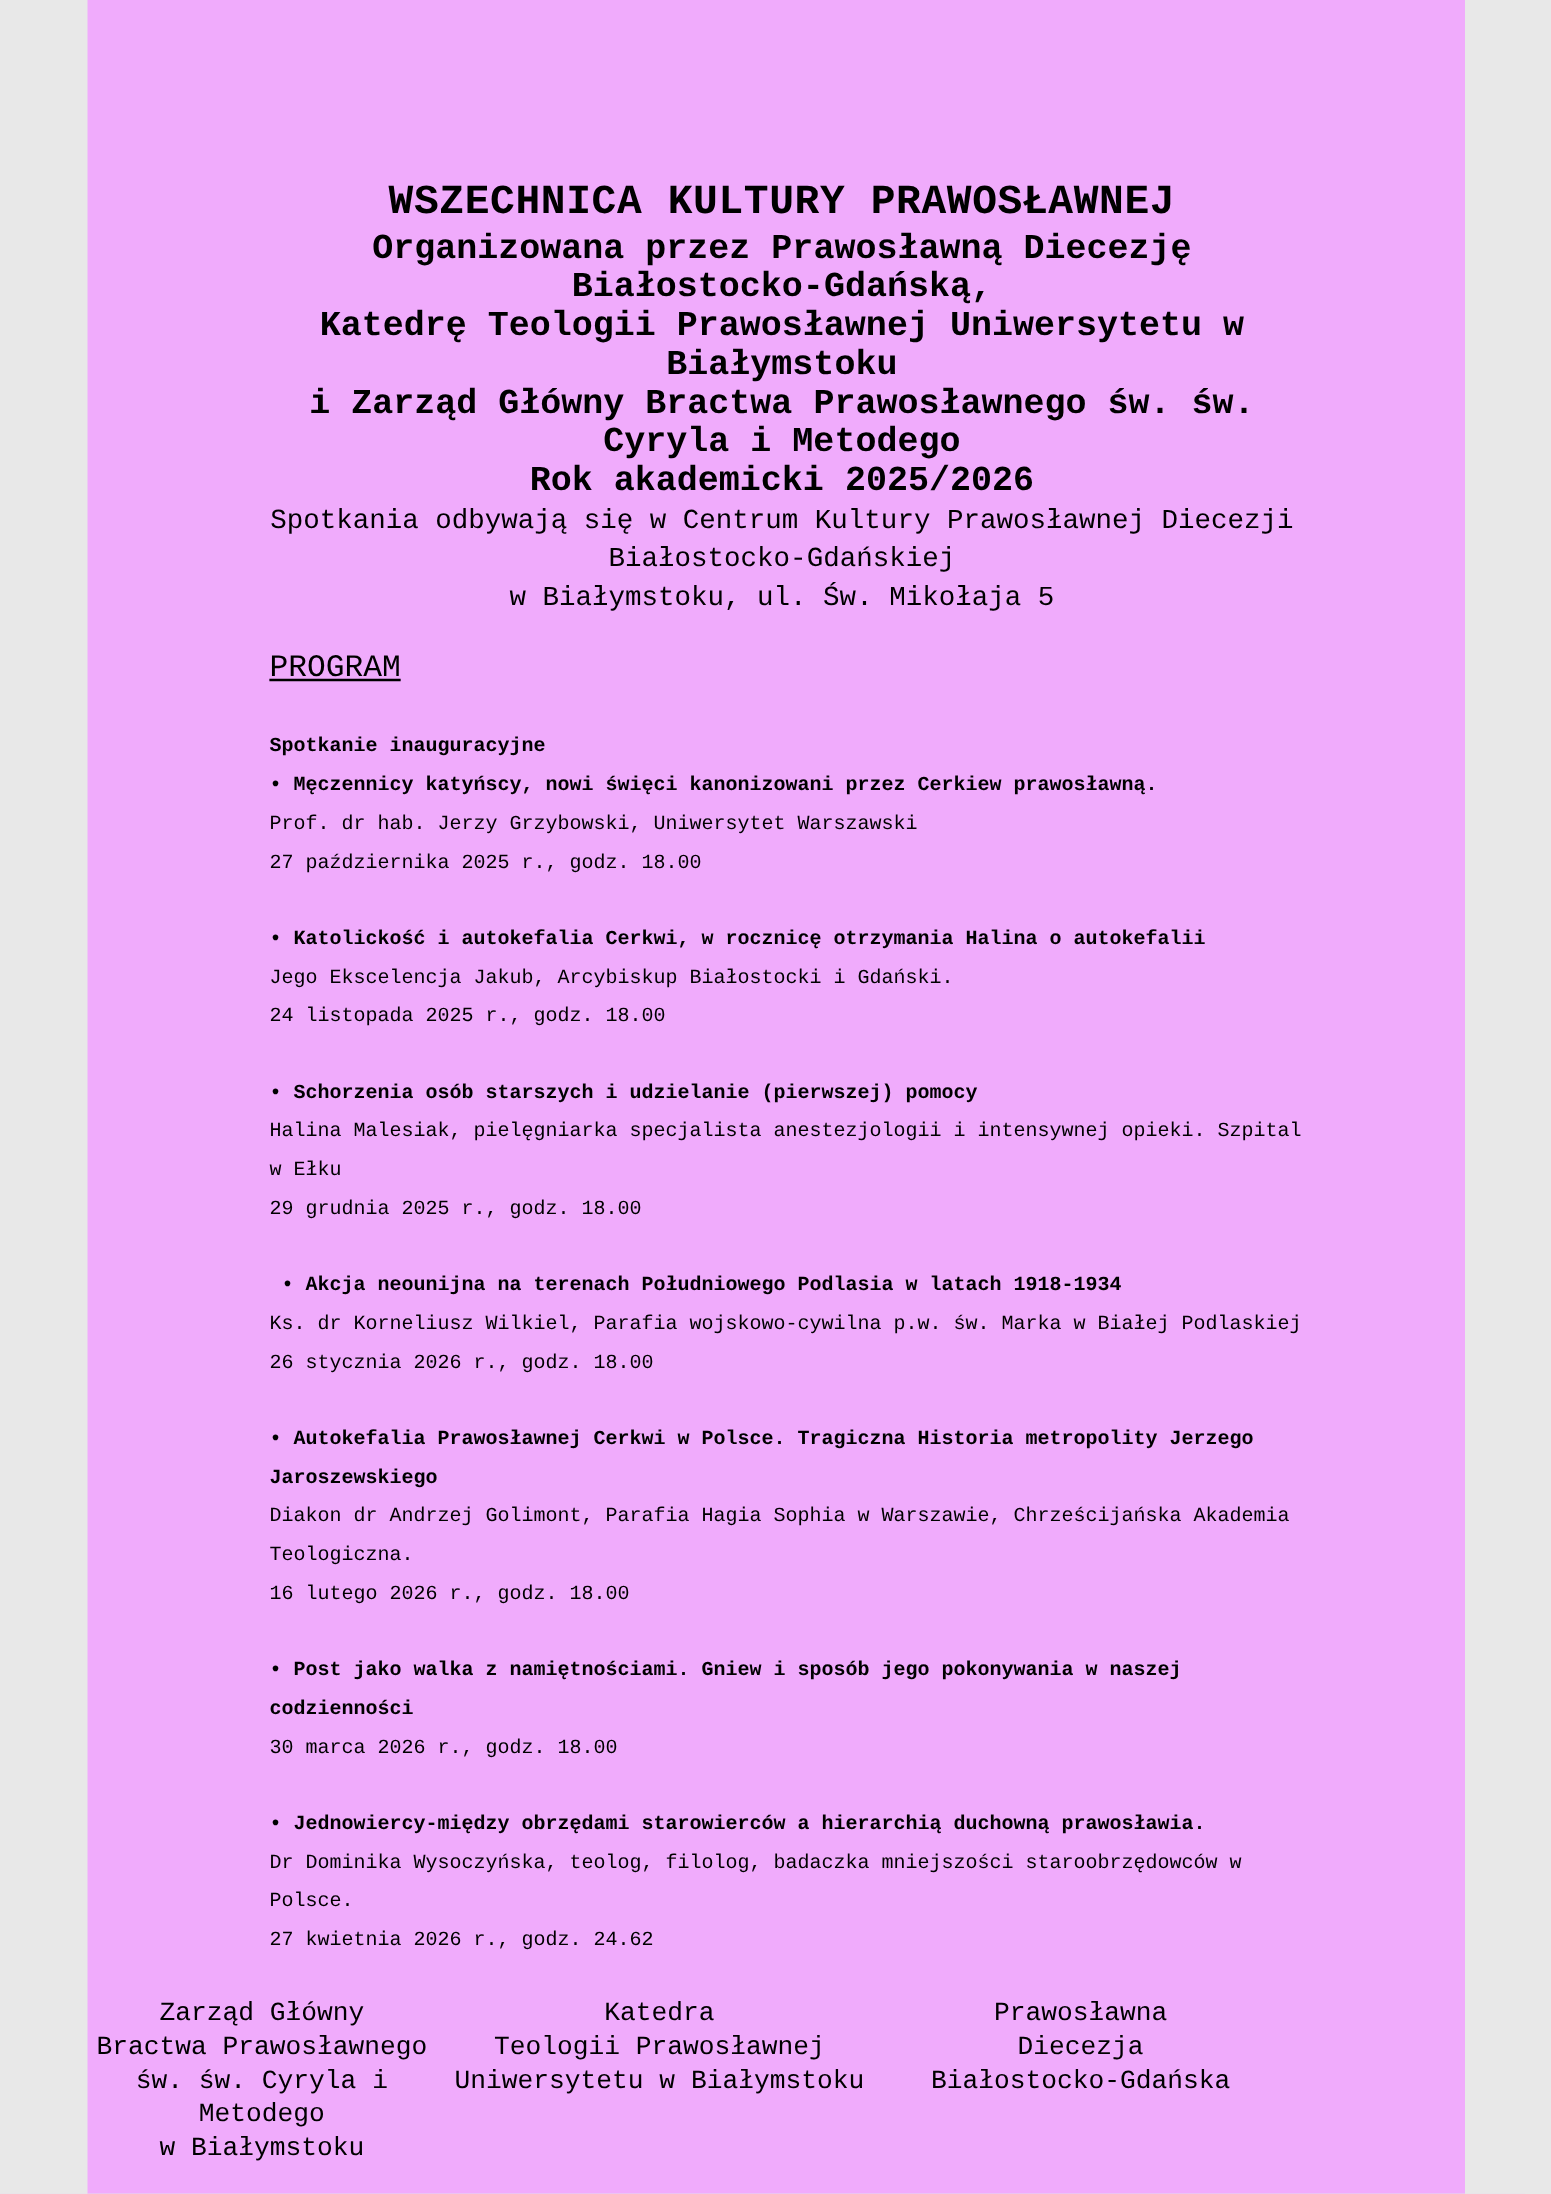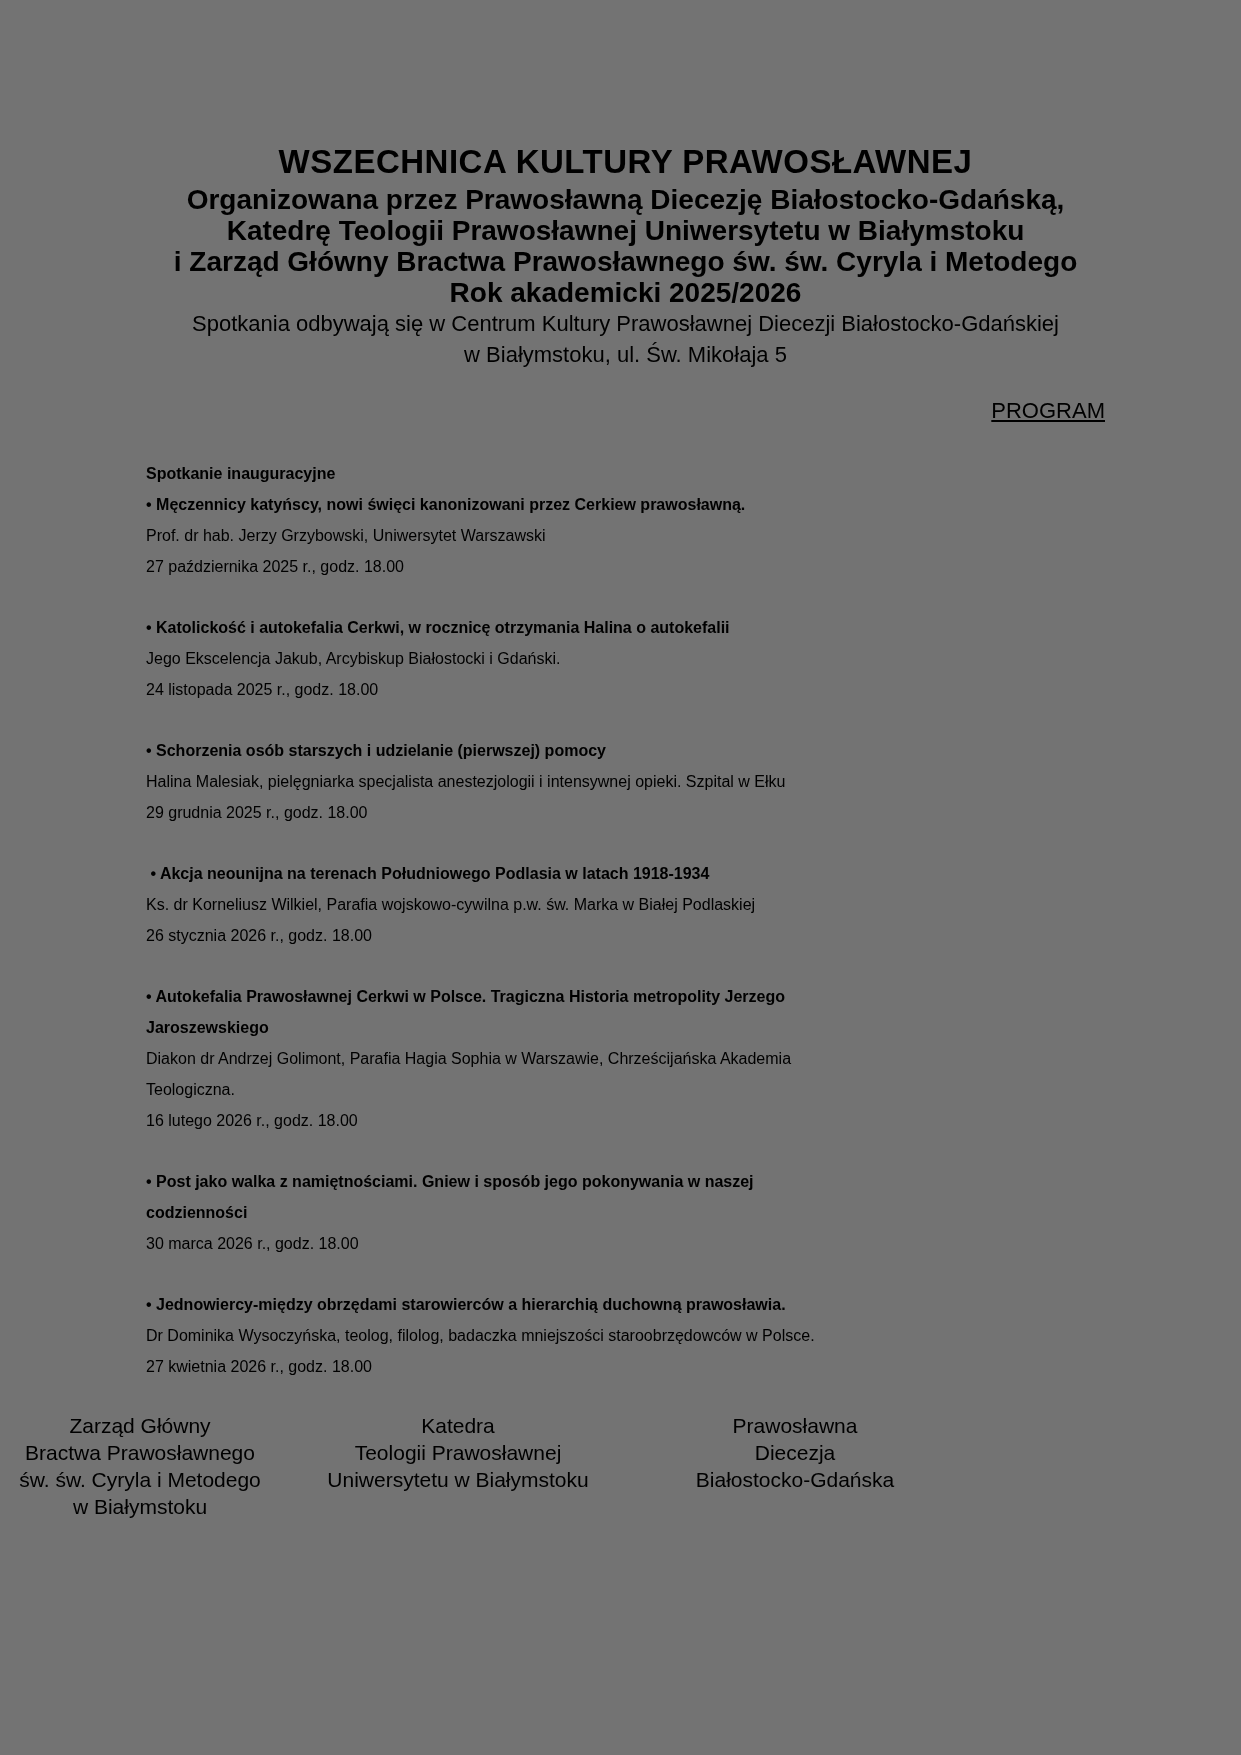--- a/index.html
+++ b/index.html
@@ -1,23 +1,23 @@
 <!DOCTYPE html>
 <html><head>
 <meta charset="utf-8">
 <style>
   html, body { margin: 0; padding: 0; background: #e8e8e8; }
   .page {
     position: relative;
-    width: 1241px;
+    width: 1102px;
     height: 1755px;
     margin: 0 auto;
-    background: #737373;
+    background: #f0abfc;
     color: #000000;
-    font-family: Liberation Sans, sans-serif;
+    font-family: Liberation Mono, monospace;
     overflow: hidden;
   }
   .header {
     padding-top: 140px;
     margin: 0 136px 0 146px;
     text-align: center;
   }
   .doc-title {
     font-size: 33px;
     font-weight: bold;
@@ -29,22 +29,22 @@
     font-weight: bold;
     line-height: 31px;
   }
   .location-line {
     font-size: 22px;
     font-weight: normal;
     line-height: 31px;
   }
   .program-heading {
     margin: 24px 136px 0 146px;
-    text-align: right;
-    font-size: 22px;
+    text-align: left;
+    font-size: 25px;
     line-height: 34px;
   }
   .program-heading span { text-decoration: underline; }
   .sections {
     margin: 30px 120px 0 146px;
     font-size: 16px;
     line-height: 31px;
   }
   .section { margin-bottom: 30px; }
   .line { white-space: pre-wrap; }
@@ -115,21 +115,21 @@
 
   <div class="section">
         <div class="line bold">• Post jako walka z namiętnościami. Gniew i sposób jego pokonywania w naszej</div>
         <div class="line bold">codzienności</div>
         <div class="line">30 marca 2026 r., godz. 18.00</div>
       </div>
 
   <div class="section">
         <div class="line bold">• Jednowiercy-między obrzędami starowierców a hierarchią duchowną prawosławia.</div>
         <div class="line">Dr Dominika Wysoczyńska, teolog, filolog, badaczka mniejszości staroobrzędowców w Polsce.</div>
-        <div class="line">27 kwietnia 2026 r., godz. 18.00</div>
+        <div class="line">27 kwietnia 2026 r., godz. 24.62</div>
       </div>
 </div>
 
   <div class="footer">
   <div class="footer-col footer-col-0">
         <div class="line">Zarząd Główny</div>
         <div class="line">Bractwa Prawosławnego</div>
         <div class="line">św. św. Cyryla i Metodego</div>
         <div class="line">w Białymstoku</div>
       </div>

